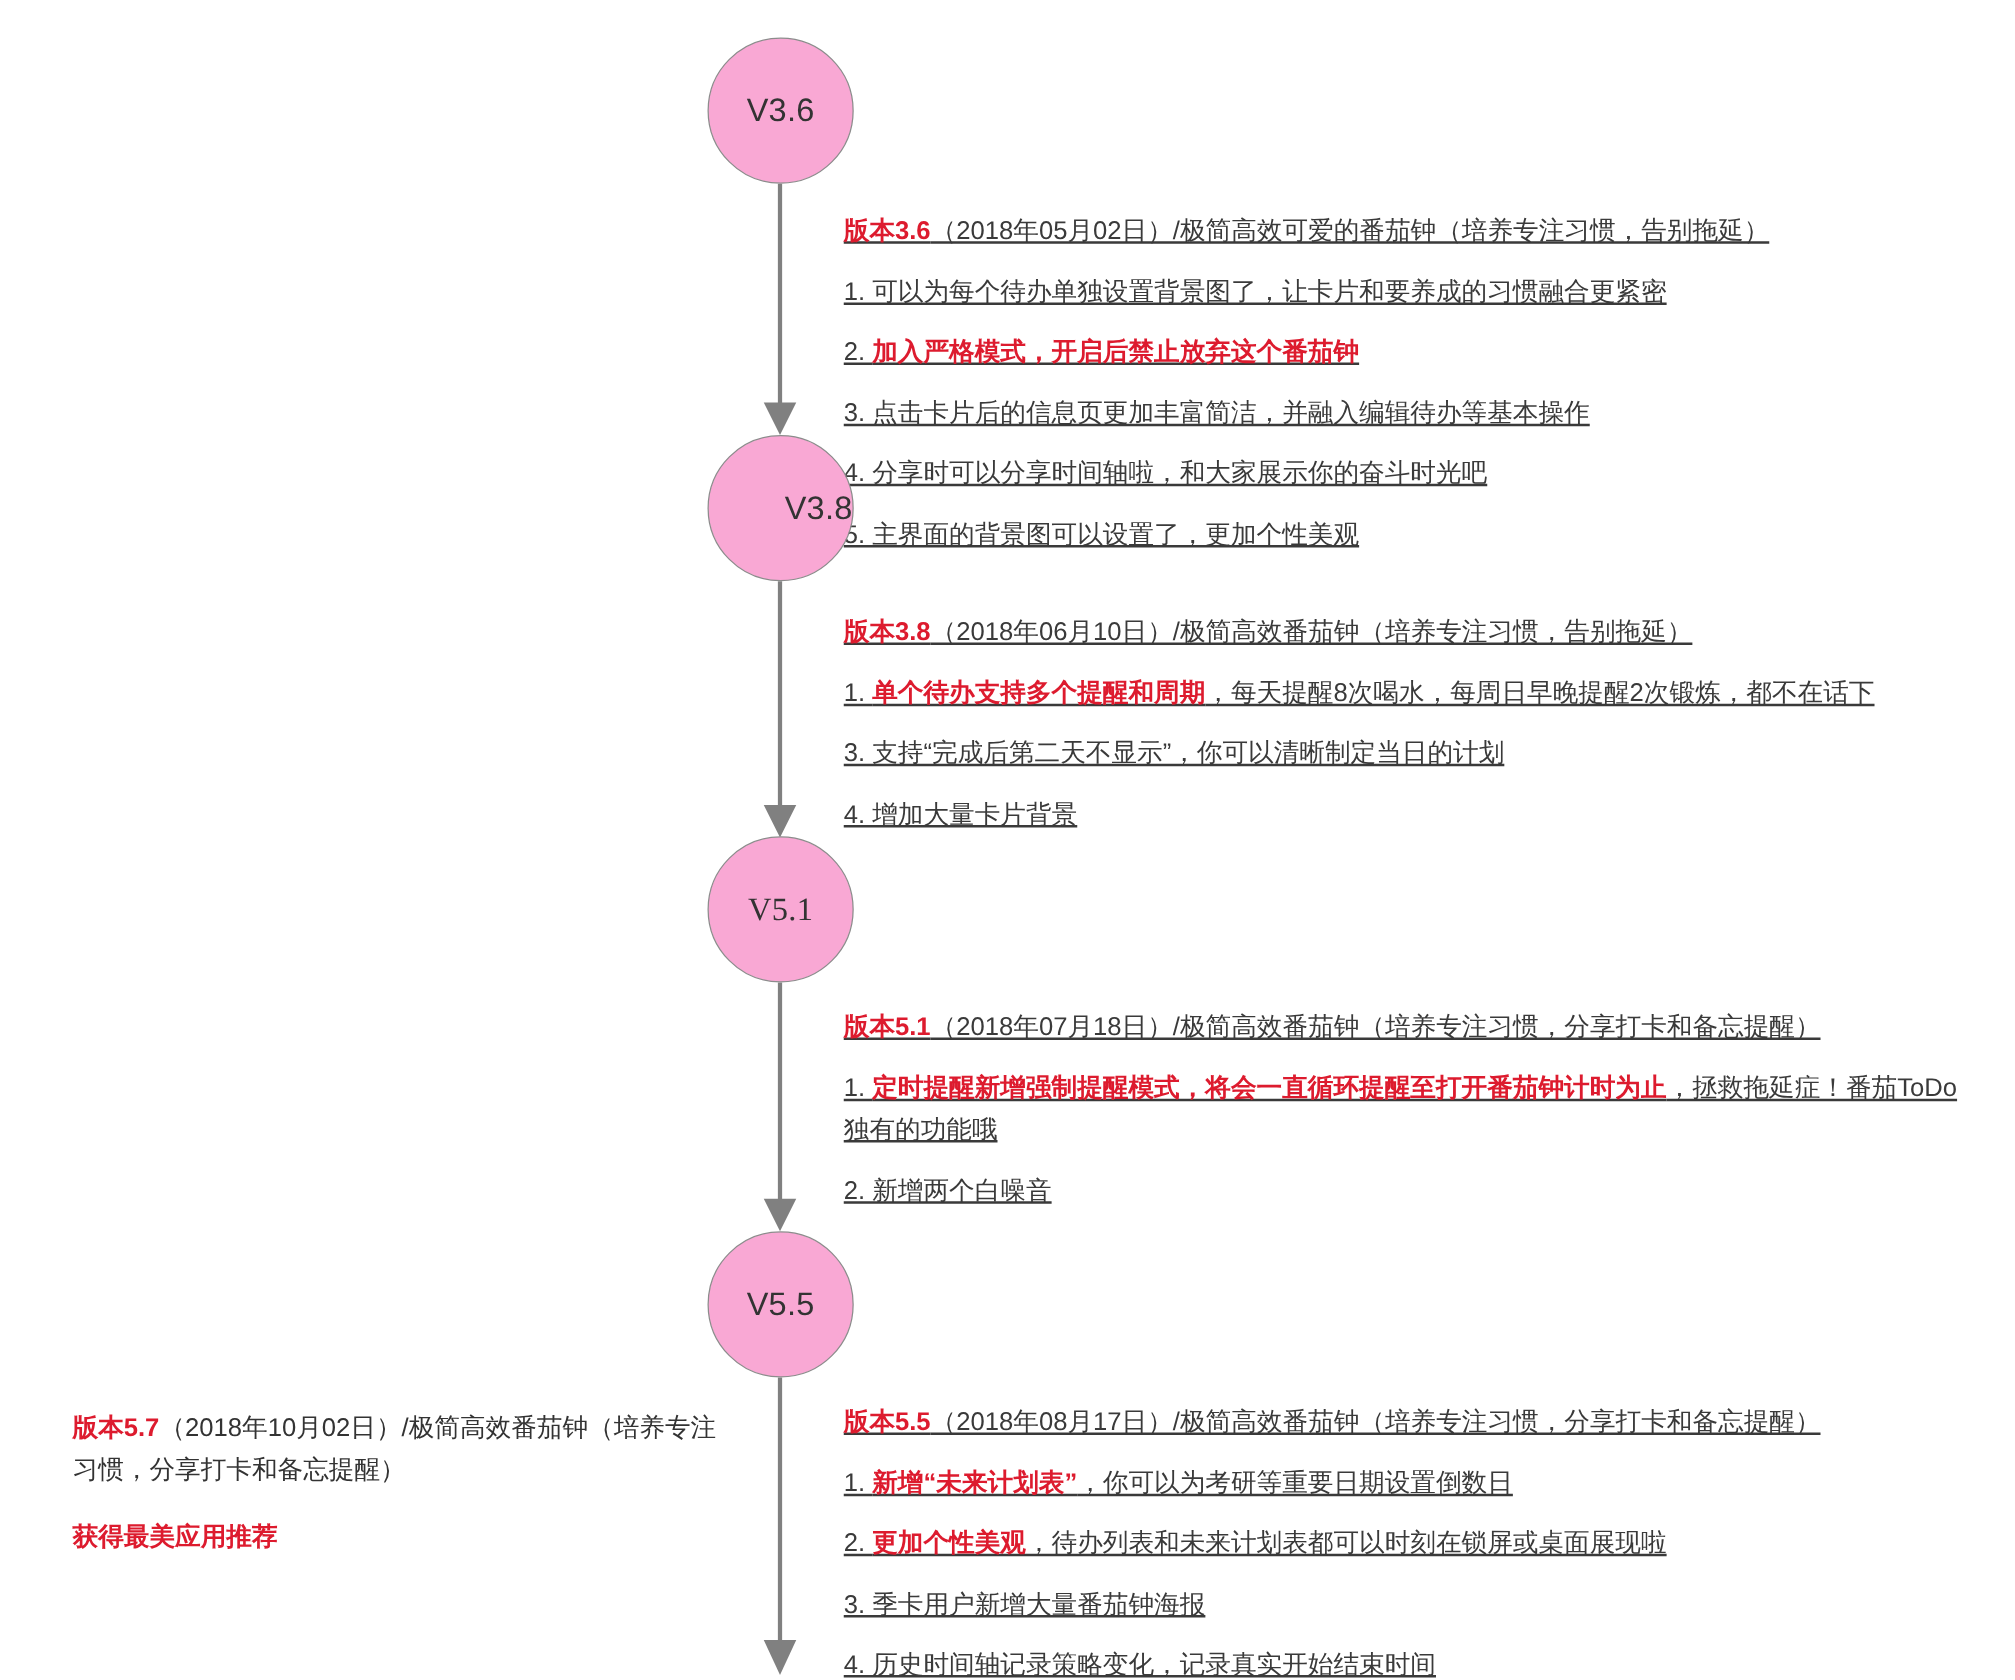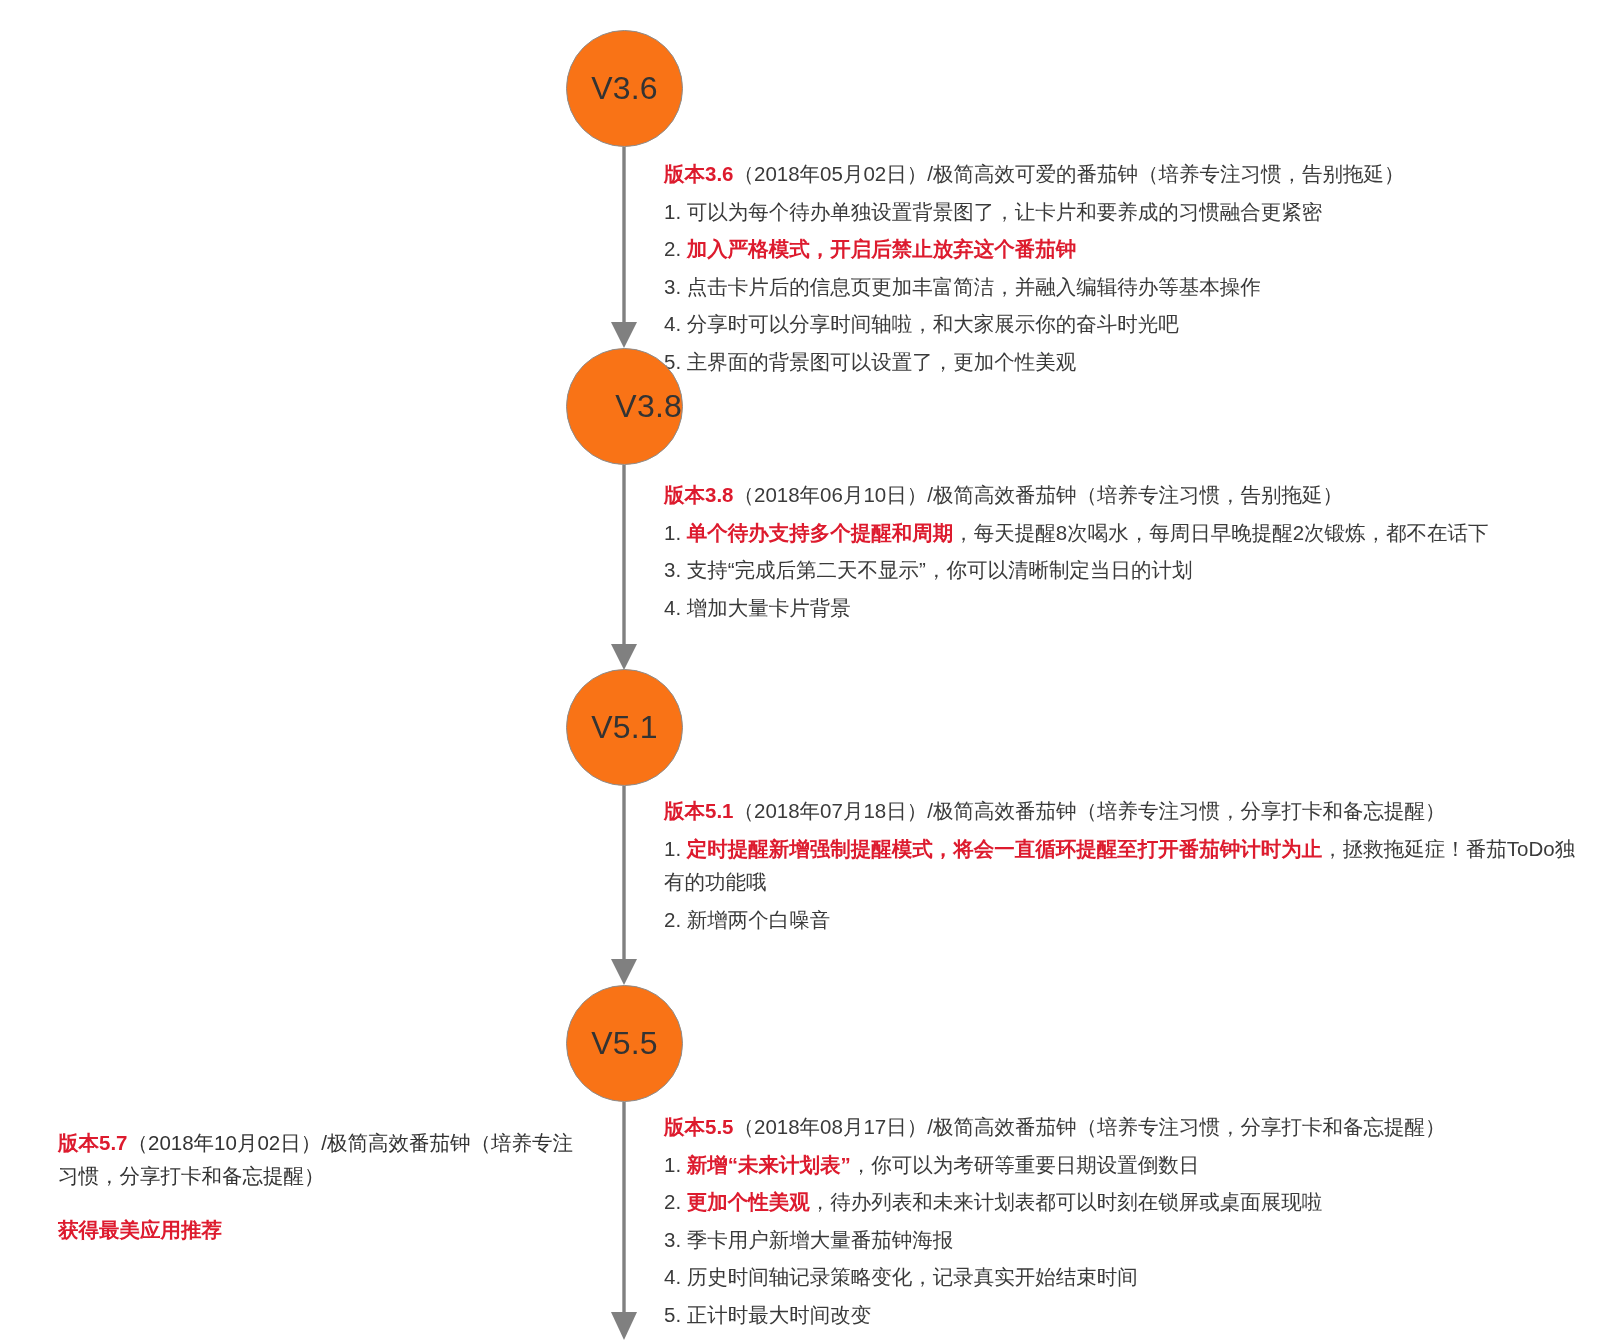--- a/index.html
+++ b/index.html
@@ -22,40 +22,40 @@
     width: 1612px; height: 1344px;
     pointer-events: none;
   }
 
   
   .node-circle {
     position: absolute;
     width: 117px; height: 117px;
     border-radius: 50%;
     border: 1.6px solid #8c8c8c;
-    background: #f97316;
+    background: #f9a8d4;
     display: flex;
     align-items: center;
     justify-content: center;
-    font-size: 32px;
+    font-size: 26px;
     color: #333333;
     letter-spacing: 0.2px;
     z-index: 3;
   }
 
   
   .entry {
     position: absolute;
     font-size: 20.5px;
     line-height: 33.5px;
     color: #3a3a3a;
     z-index: 2;
   }
   .entry .hdr { white-space: nowrap; }
-  .entry p { margin: 4px; }
+  .entry p { margin: 15px; text-decoration: underline; }
   .red {
     color: #dd1b2e;
     font-weight: bold;
   }
   .ver {
     color: #dd1b2e;
     font-weight: bold;
   }
 
   
@@ -98,21 +98,21 @@
     <polygon points="624,1340 611,1312 637,1312" fill="#808080"></polygon>
   </g>
 </svg>
 
 <div class="node-circle" style="left:566px; top:30px;">
   <span>V3.6</span>
 </div>
 <div class="node-circle" style="left:566px; top:348px;justify-content:flex-end;">
   <span>V3.8</span>
 </div>
-<div class="node-circle" style="left:566px; top:669px;">
+<div class="node-circle" style="left:566px; top:669px;font-family:Liberation Serif, serif;">
   <span>V5.1</span>
 </div>
 <div class="node-circle" style="left:566px; top:985px;">
   <span>V5.5</span>
 </div>
 
 <div class="entry" style="left:660px; top:153px; width:900px;">
   <p class="hdr">
     <span class="ver">版本3.6</span><span>（2018年05月02日）/极简高效可爱的番茄钟（培养专注习惯，告别拖延）</span>
   </p>

